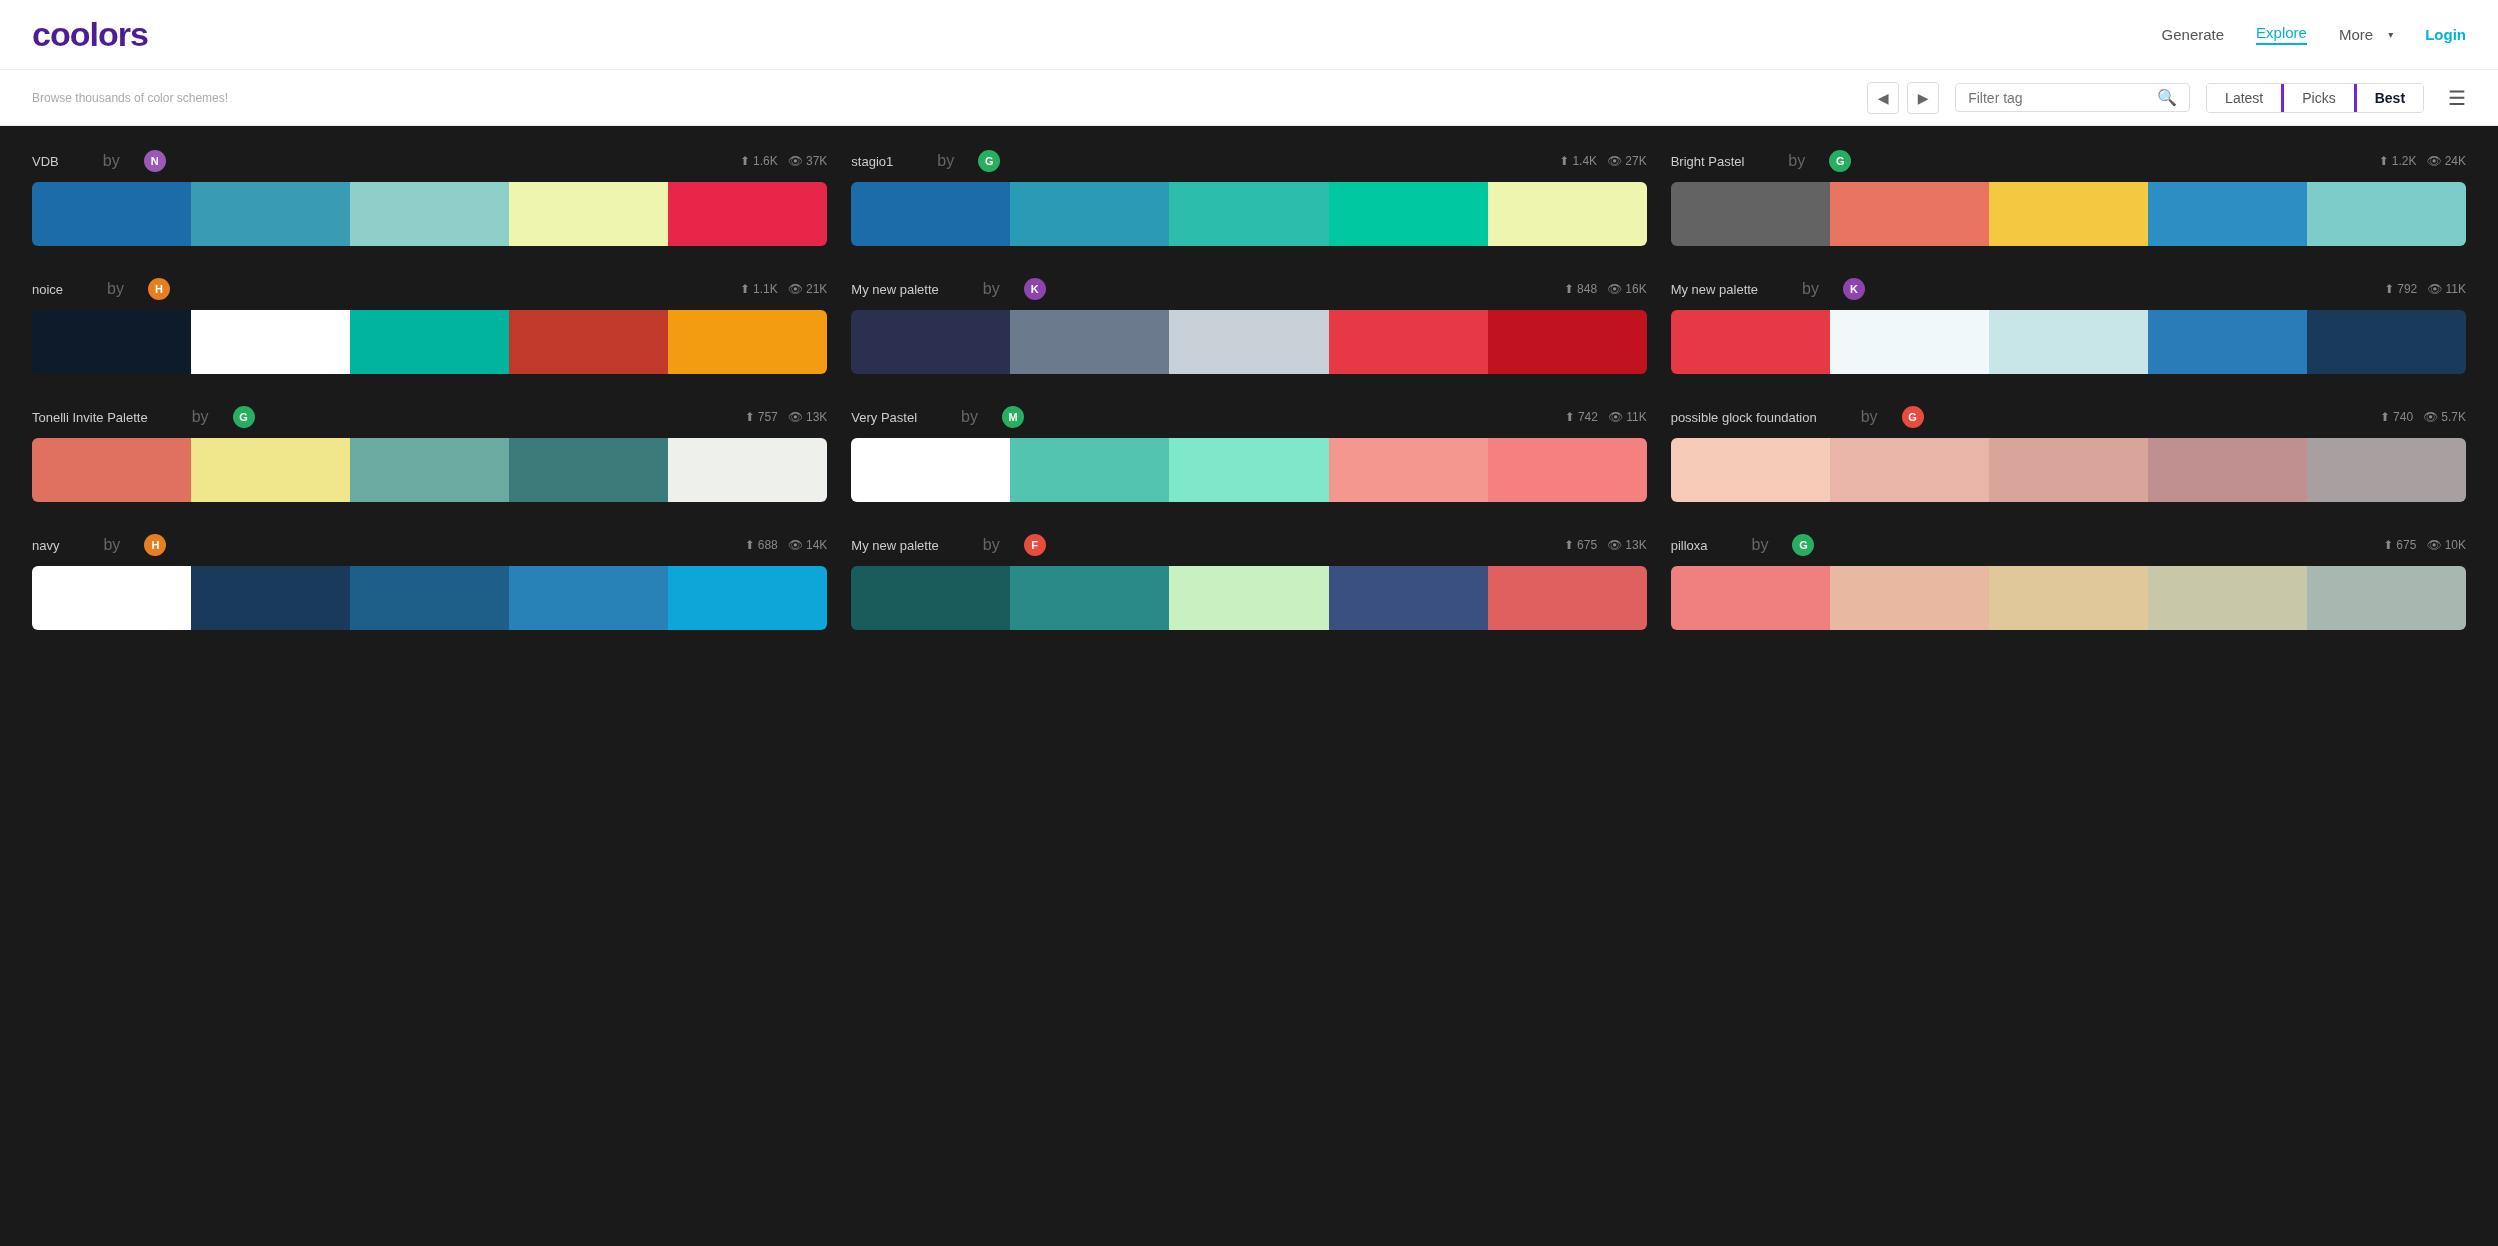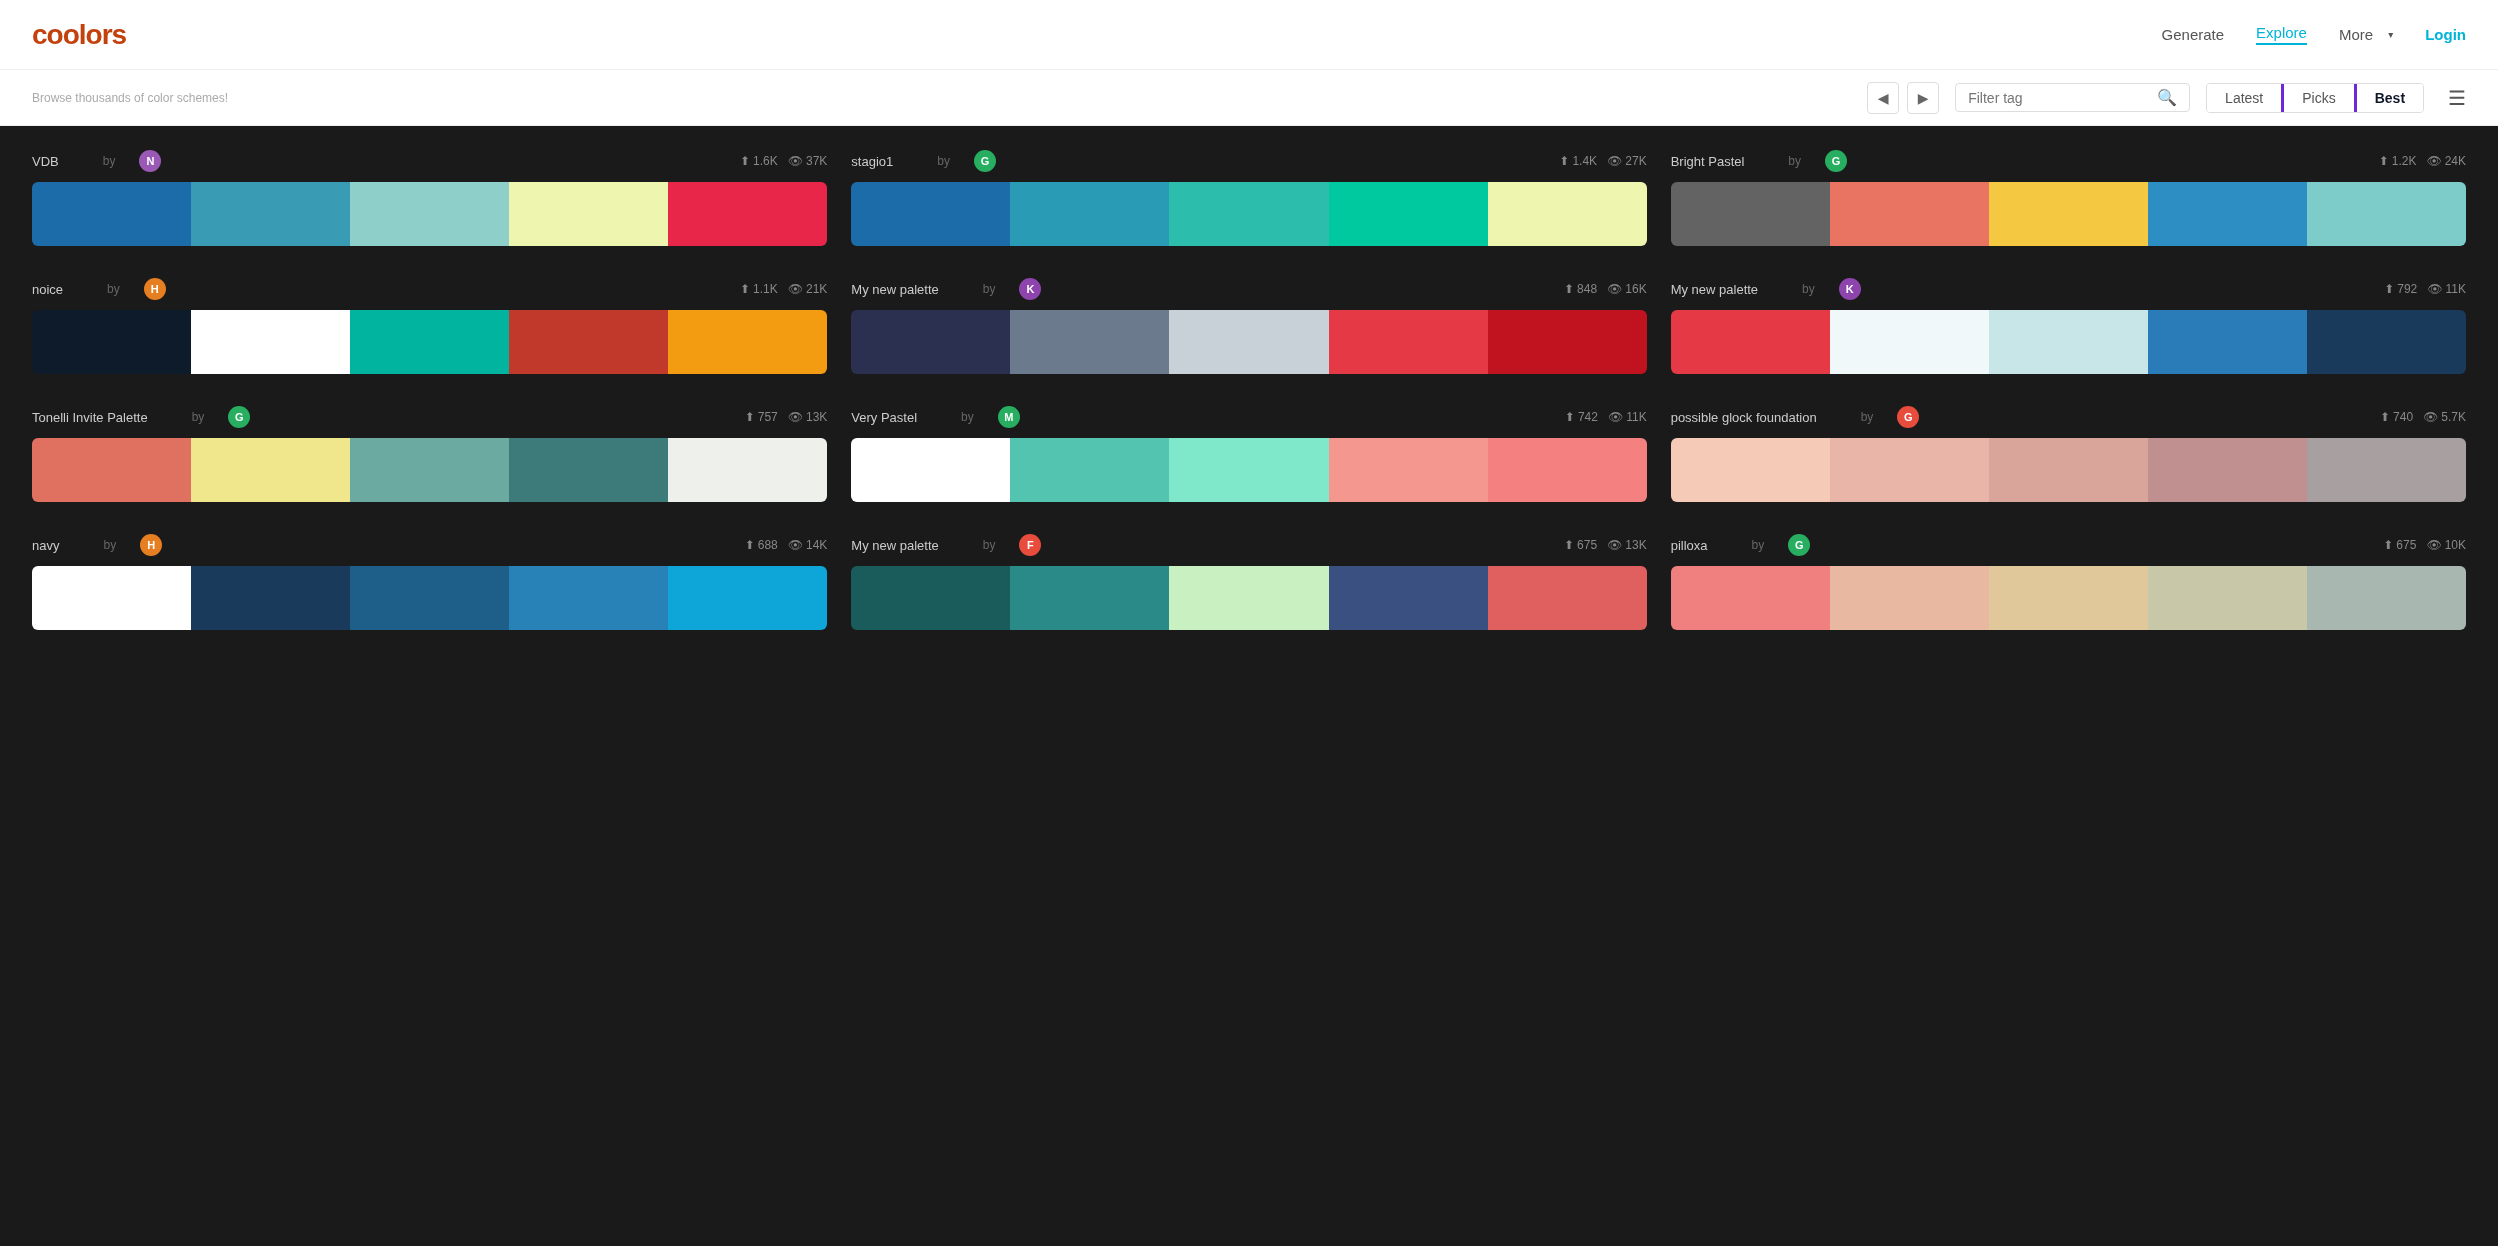--- a/index.html
+++ b/index.html
@@ -9,23 +9,23 @@
     .header {
       background: #fff;
       display: flex;
       align-items: center;
       justify-content: space-between;
       padding: 0 32px;
       height: 70px;
       border-bottom: 1px solid #eee;
     }
     .logo {
-      font-size: 28px;
+      font-size: 34px;
       font-weight: 800;
-      color: #c2410c;
+      color: #4c1d95;
       letter-spacing: -1px;
       text-align: center;
     }
     .nav {
       display: flex;
       align-items: center;
       gap: 32px;
     }
     .nav-item {
       font-size: 15px;
@@ -157,21 +157,21 @@
       gap: 24px;
       font-size: 13px;
       color: #ccc;
     }
     .palette-name {
       font-size: 13px;
       color: #ccc;
       font-weight: 500;
     }
     .by-label {
-      font-size: 12px;
+      font-size: 16px;
       color: #666;
       padding-left: 20px;
     }
     .avatar {
       width: 22px;
       height: 22px;
       border-radius: 50%;
       display: flex;
       align-items: center;
       justify-content: center;

